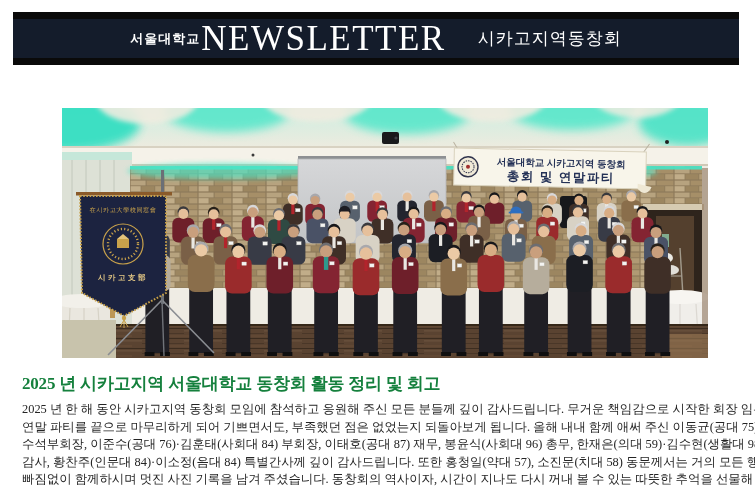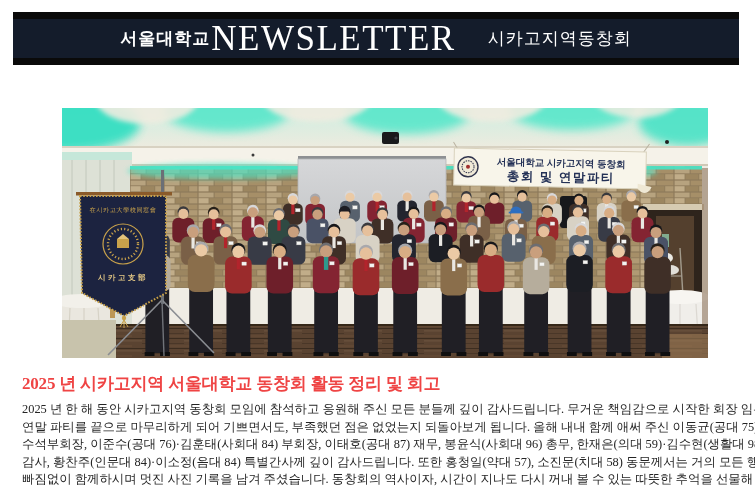--- a/index.html
+++ b/index.html
@@ -3,33 +3,33 @@
 <meta charset="utf-8">
 <style>
   html,body{margin:0;padding:0;background:#ffffff;}
   body{width:755px;height:491px;overflow:hidden;font-family:"Liberation Sans",sans-serif;}
   .page{position:relative;width:755px;height:491px;background:#ffffff;}
 
   
   .masthead{position:absolute;left:13px;top:12px;width:726px;height:53px;background:#0a0a0a;}
   .masthead-inner{position:absolute;left:0;right:0;top:7px;bottom:7px;background:#141c2b;
     display:flex;align-items:center;justify-content:center;color:#ffffff;}
-  .m-univ{font-weight:bold;font-size:17px;letter-spacing:1px;margin-right:1px;}
+  .m-univ{font-weight:bold;font-size:13px;letter-spacing:1px;margin-right:1px;}
   .m-title{font-family:"Liberation Serif","DejaVu Serif",serif;font-size:35px;letter-spacing:1.5px;
     font-weight:500;margin-right:32px;line-height:1;}
   .m-chap{font-weight:normal;font-size:17px;letter-spacing:1px;}
 
   
   .photo-wrap{position:absolute;left:62px;top:108px;width:646px;height:250px;overflow:hidden;}
   .photo-wrap svg{display:block;}
 
   
   .article{position:absolute;left:22px;top:372px;width:718px;color:#1d1d1d;}
   .article h1{margin:0 0 6px 0;font-family:"Liberation Serif","DejaVu Serif",serif;
-    font-size:17px;font-weight:bold;color:#ef4444;letter-spacing:-0.2px;}
+    font-size:17px;font-weight:bold;color:#15803d;letter-spacing:-0.2px;}
   .bodyline{font-family:"Liberation Serif","DejaVu Serif",serif;font-size:12.4px;
     line-height:17.5px;white-space:nowrap;color:#242424;}
 </style>
 </head>
 <body>
 
 <div class="page">
 
   <div class="masthead">
     <div class="masthead-inner">

